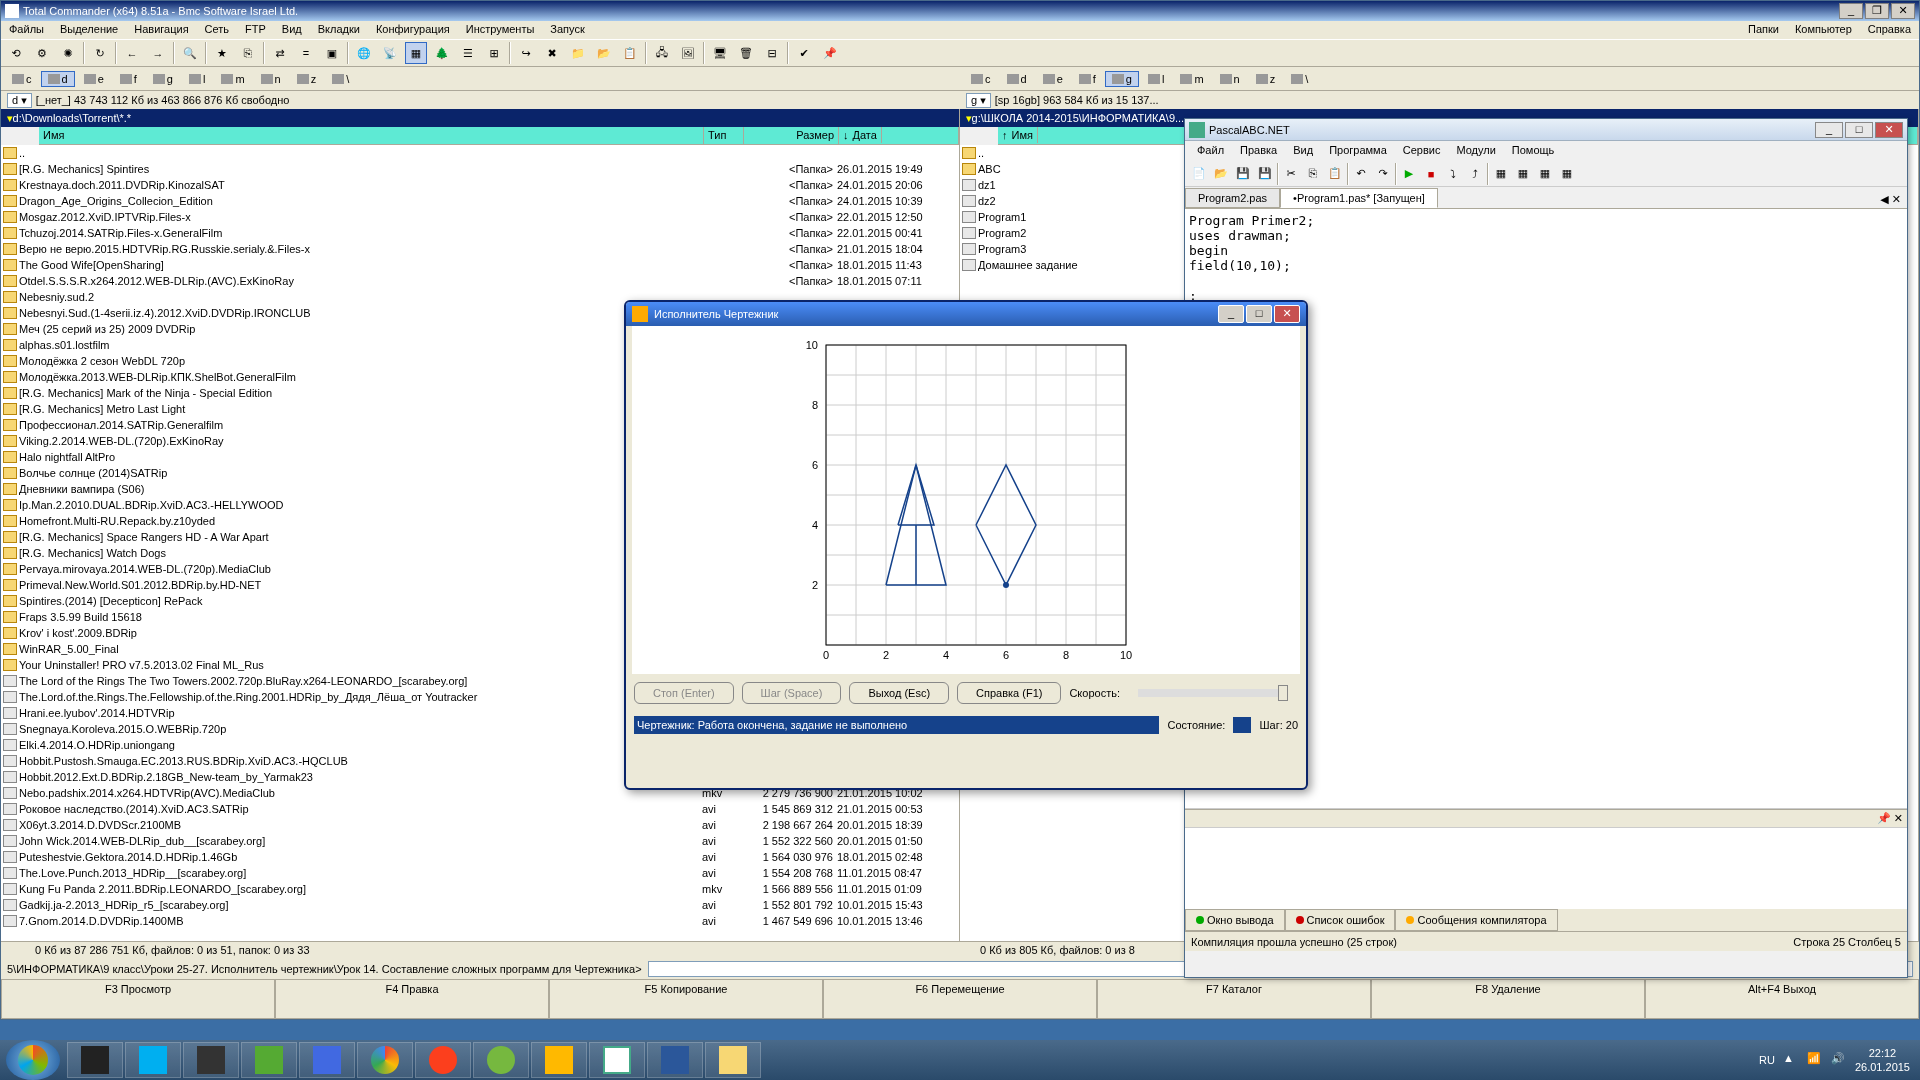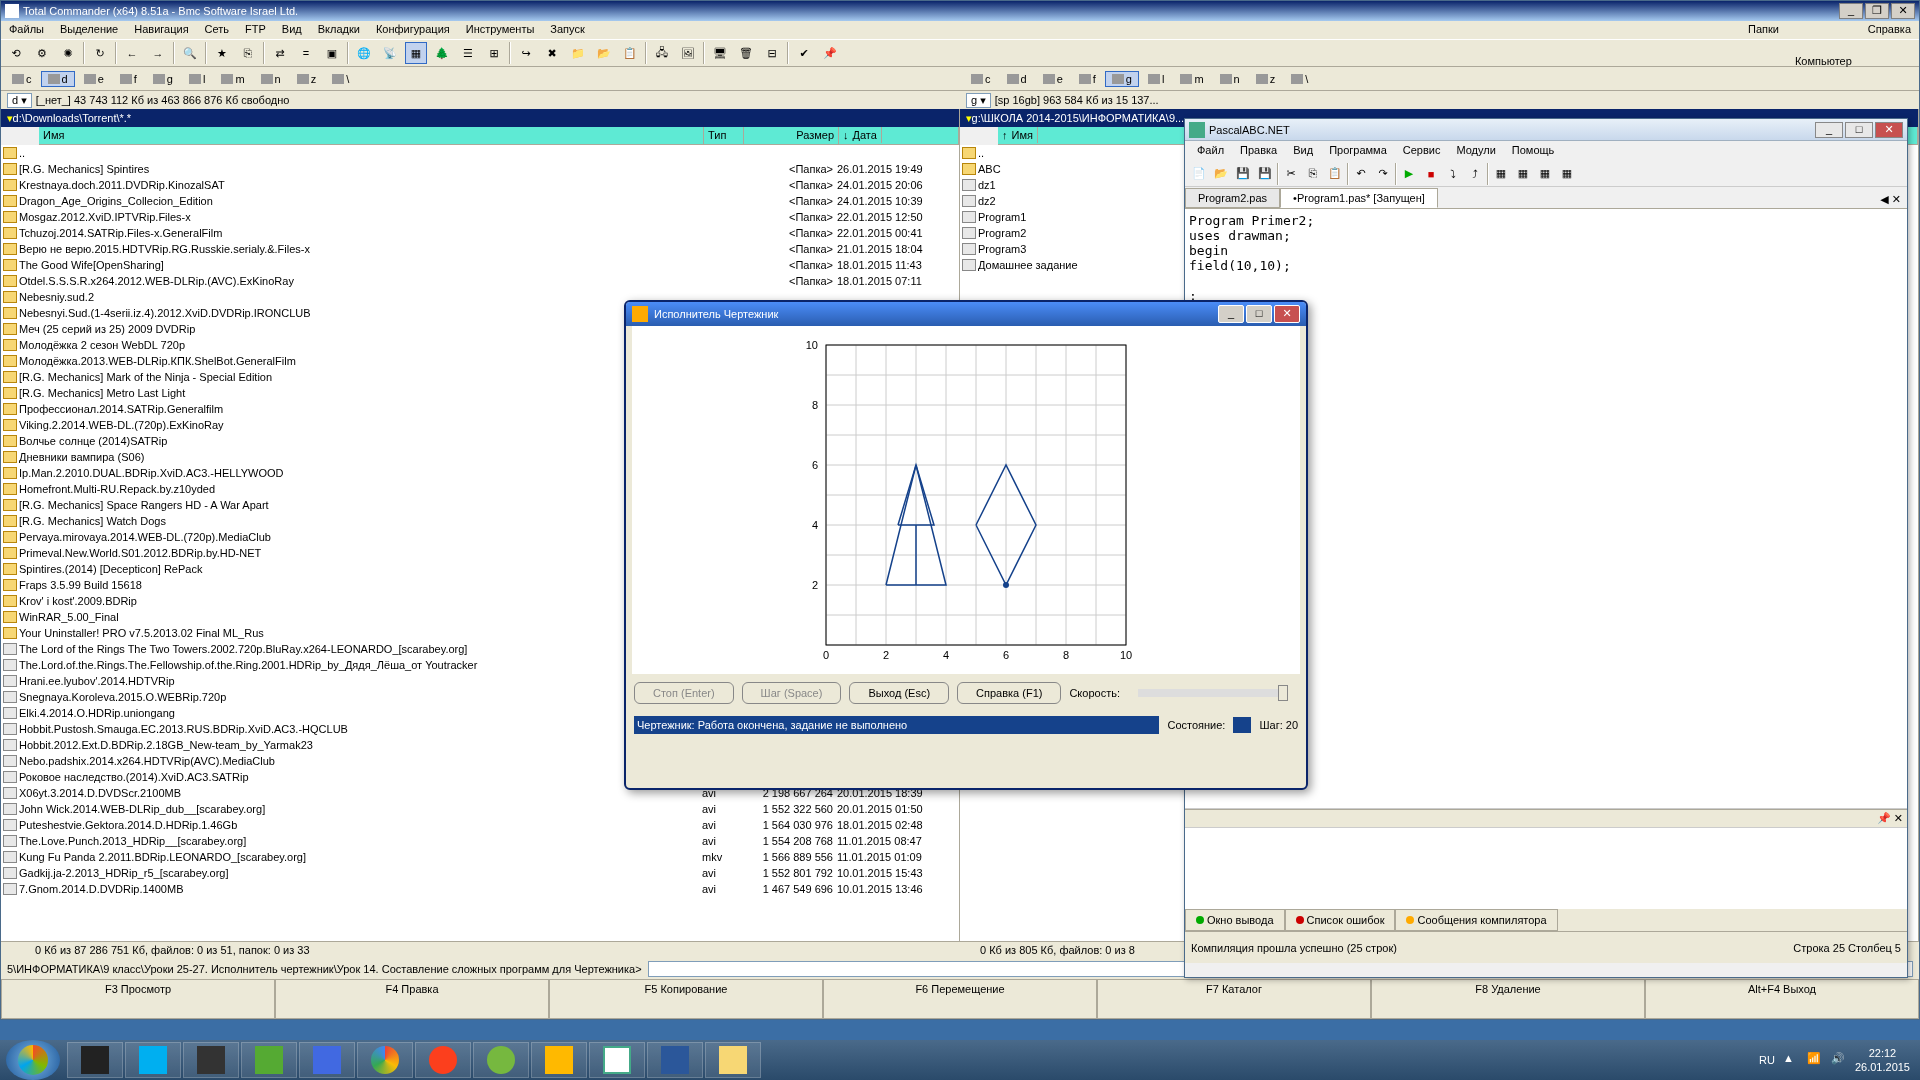--- a/index.html
+++ b/index.html
@@ -61,21 +61,21 @@
 .ptab { padding:3px 12px; border:1px solid #aca899; background:#e8e8e8; cursor:pointer; }
 .ptab.act { background:#fff; border-bottom:1px solid #fff; }
 .ptab-close { margin-left:auto; padding:2px 6px; cursor:pointer; }
 .code { flex:1; background:#fff; font-family:Consolas,monospace; font-size:13px; padding:4px; white-space:pre; height:600px; overflow:hidden; border-bottom:1px solid #ccc; }
 .output-tabs { height:22px; background:#ece9d8; display:flex; }
 .otab { padding:3px 10px; border:1px solid #aca899; cursor:pointer; display:flex; align-items:center; gap:3px; }
 .otab .dot { width:8px; height:8px; border-radius:50%; }
 .otab .dot.g { background:#0a0; }
 .otab .dot.r { background:#c00; }
 .otab .dot.y { background:#fa0; }
-.pabc-status { height:32px; background:#ece9d8; display:flex; align-items:center; padding:0 6px; border-top:1px solid #aca899; }
+.pabc-status { height:20px; background:#ece9d8; display:flex; align-items:center; padding:0 6px; border-top:1px solid #aca899; }
 .pabc-status .sp { flex:1; }
 
 
 .chw { position:absolute; left:624px; top:300px; width:684px; height:490px; background:#ece9d8; border:2px solid #0a246a; border-radius:6px; box-shadow:3px 3px 10px rgba(0,0,0,.4); }
 .chw-title { height:24px; background:linear-gradient(#4b8df8,#2a5db0); color:#fff; display:flex; align-items:center; padding:0 6px; border-radius:4px 4px 0 0; }
 .chw-title .ico { width:16px; height:16px; background:#fa0; margin-right:6px; }
 .chw-title .sp { flex:1; }
 .chw-title .wbtn { width:26px; height:18px; background:#d4d0c8; border:1px solid #fff; margin-left:2px; text-align:center; cursor:pointer; color:#000; line-height:15px; border-radius:2px; }
 .chw-title .wbtn.close { background:#c75050; color:#fff; }
 .chw-sub { padding:4px 8px; color:#15428b; font-weight:bold; }
@@ -117,21 +117,21 @@
       <span>Выделение</span>
       <span>Навигация</span>
       <span>Сеть</span>
       <span>FTP</span>
       <span>Вид</span>
       <span>Вкладки</span>
       <span>Конфигурация</span>
       <span>Инструменты</span>
       <span>Запуск</span>
       <span style="margin-left: auto;">Папки</span>
-      <span style="margin-left: 0px; margin-top: 32px;">Компьютер</span>
+      <span style="margin-left: 0px;">Компьютер</span>
       <span style="margin-left: 0px;">Справка</span>
     </div>
   <div class="tc-toolbar">
     <span class="tb-btn">⟲</span>
     <span class="tb-btn">⚙</span>
     <span class="tb-btn">✺</span>
     <span class="tb-sep"></span>
     <span class="tb-btn">↻</span>
     <span class="tb-sep"></span>
     <span class="tb-btn">←</span>
@@ -297,20 +297,27 @@
           </div>
           <div class="file-row">
             <span class="fi"></span>
             <span class="nm">Меч (25 серий из 25)  2009  DVDRip</span>
             <span class="ty"></span>
             <span class="sz"></span>
             <span class="dt"></span>
           </div>
           <div class="file-row">
             <span class="fi"></span>
+            <span class="nm">alphas.s01.lostfilm</span>
+            <span class="ty"></span>
+            <span class="sz"></span>
+            <span class="dt"></span>
+          </div>
+          <div class="file-row">
+            <span class="fi"></span>
             <span class="nm">Молодёжка 2 сезон WebDL 720p</span>
             <span class="ty"></span>
             <span class="sz"></span>
             <span class="dt"></span>
           </div>
           <div class="file-row">
             <span class="fi"></span>
             <span class="nm">Молодёжка.2013.WEB-DLRip.КПК.ShelBot.GeneralFilm</span>
             <span class="ty"></span>
             <span class="sz"></span>
@@ -333,20 +340,27 @@
           <div class="file-row">
             <span class="fi"></span>
             <span class="nm">Профессионал.2014.SATRip.Generalfilm</span>
             <span class="ty"></span>
             <span class="sz"></span>
             <span class="dt"></span>
           </div>
           <div class="file-row">
             <span class="fi"></span>
             <span class="nm">Viking.2.2014.WEB-DL.(720p).ExKinoRay</span>
+            <span class="ty"></span>
+            <span class="sz"></span>
+            <span class="dt"></span>
+          </div>
+          <div class="file-row">
+            <span class="fi"></span>
+            <span class="nm">Halo nightfall AltPro</span>
             <span class="ty"></span>
             <span class="sz"></span>
             <span class="dt"></span>
           </div>
           <div class="file-row">
             <span class="fi"></span>
             <span class="nm">Волчье солнце (2014)SATRip</span>
             <span class="ty"></span>
             <span class="sz"></span>
             <span class="dt"></span>

